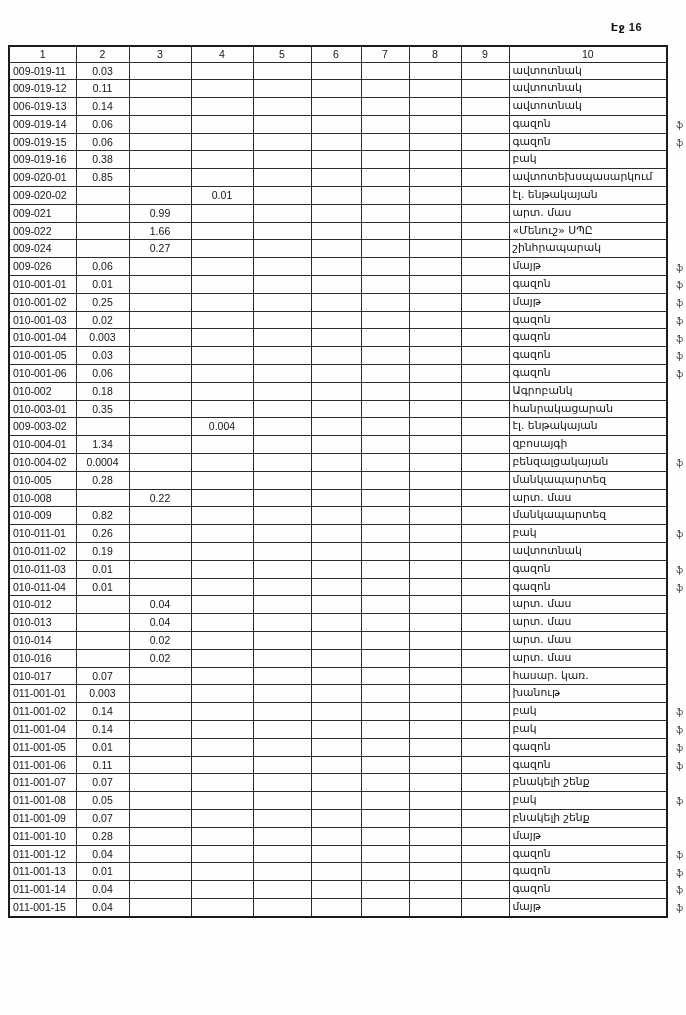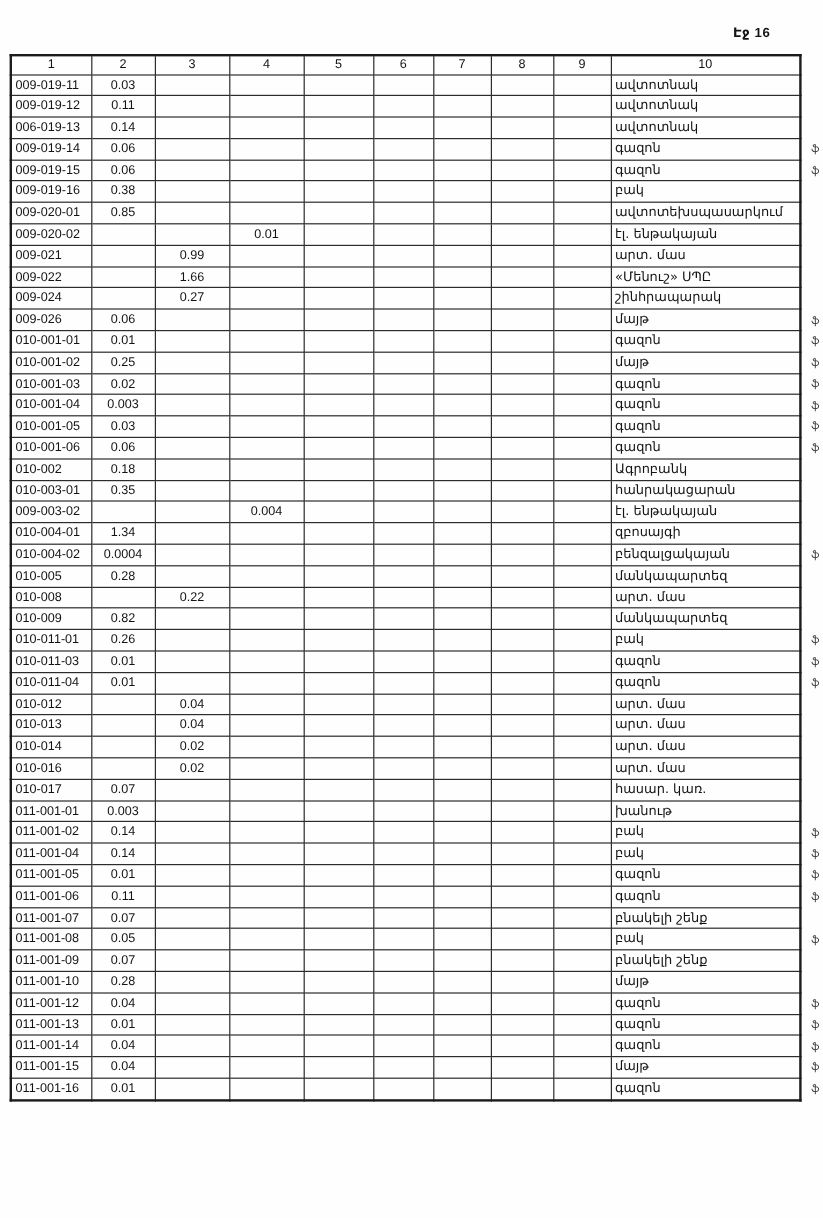--- a/index.html
+++ b/index.html
@@ -422,20 +422,32 @@
         <td class="c3"></td>
         <td class="c4"></td>
         <td class="c5"></td>
         <td class="c6"></td>
         <td class="c7"></td>
         <td class="c8"></td>
         <td class="c9"></td>
         <td class="c10">բակ<span class="mark">ֆ</span></td>
       </tr>
       <tr>
+        <td class="c1">010-011-02</td>
+        <td class="c2">0.19</td>
+        <td class="c3"></td>
+        <td class="c4"></td>
+        <td class="c5"></td>
+        <td class="c6"></td>
+        <td class="c7"></td>
+        <td class="c8"></td>
+        <td class="c9"></td>
+        <td class="c10">ավտոտնակ</td>
+      </tr>
+      <tr>
         <td class="c1">010-011-03</td>
         <td class="c2">0.01</td>
         <td class="c3"></td>
         <td class="c4"></td>
         <td class="c5"></td>
         <td class="c6"></td>
         <td class="c7"></td>
         <td class="c8"></td>
         <td class="c9"></td>
         <td class="c10">գազոն<span class="mark">ֆ</span></td>
@@ -660,27 +672,15 @@
         <td class="c1">011-001-15</td>
         <td class="c2">0.04</td>
         <td class="c3"></td>
         <td class="c4"></td>
         <td class="c5"></td>
         <td class="c6"></td>
         <td class="c7"></td>
         <td class="c8"></td>
         <td class="c9"></td>
         <td class="c10">մայթ<span class="mark">ֆ</span></td>
-      </tr>
-      <tr>
-        <td class="c1">011-001-16</td>
-        <td class="c2">0.01</td>
-        <td class="c3"></td>
-        <td class="c4"></td>
-        <td class="c5"></td>
-        <td class="c6"></td>
-        <td class="c7"></td>
-        <td class="c8"></td>
-        <td class="c9"></td>
-        <td class="c10">գազոն<span class="mark">ֆ</span></td>
       </tr>
     </tbody>
 </table>
 
 </body></html>

